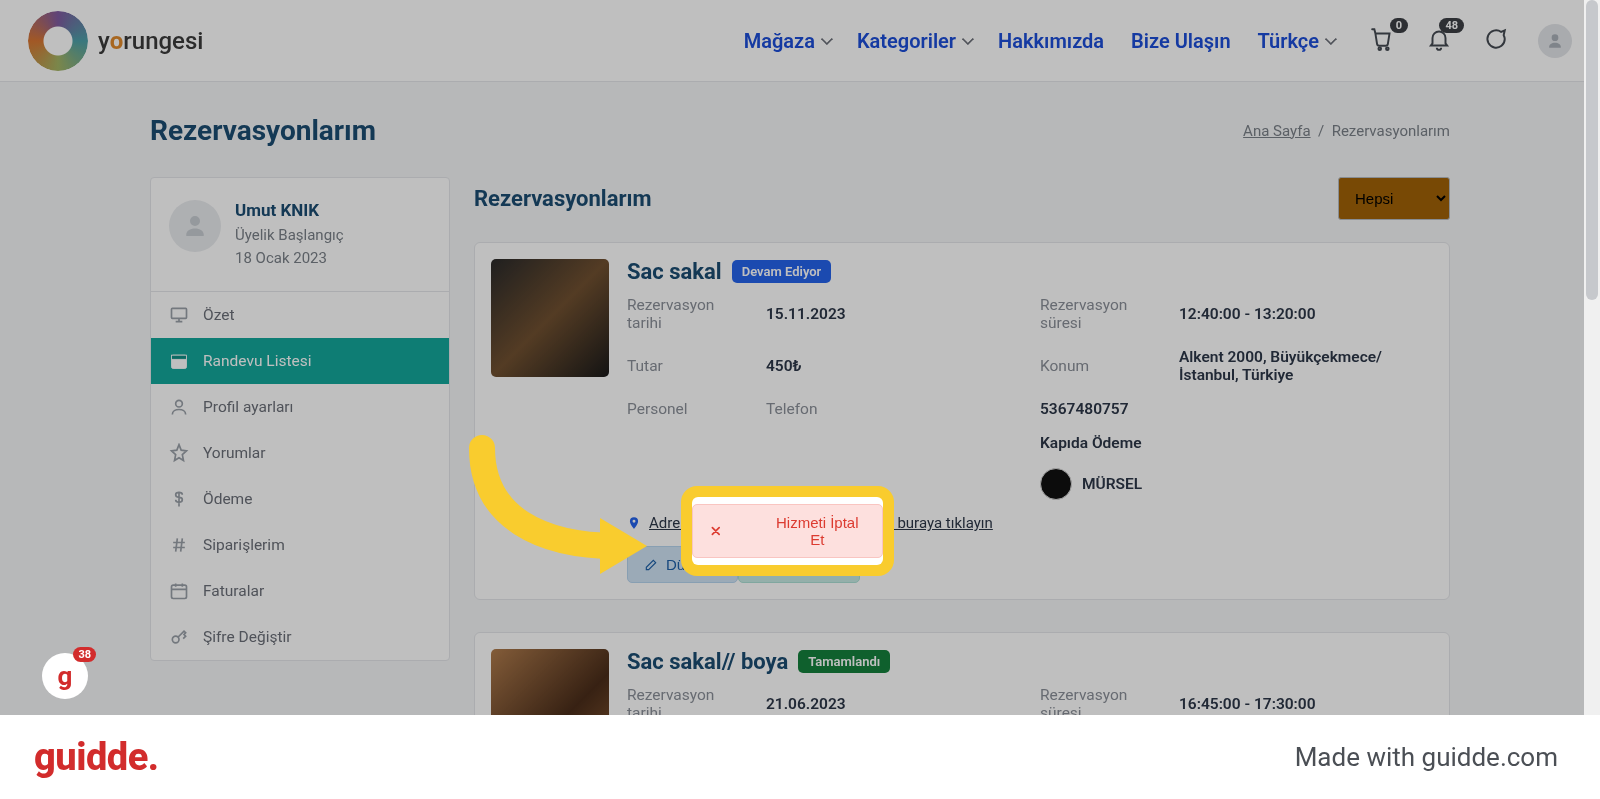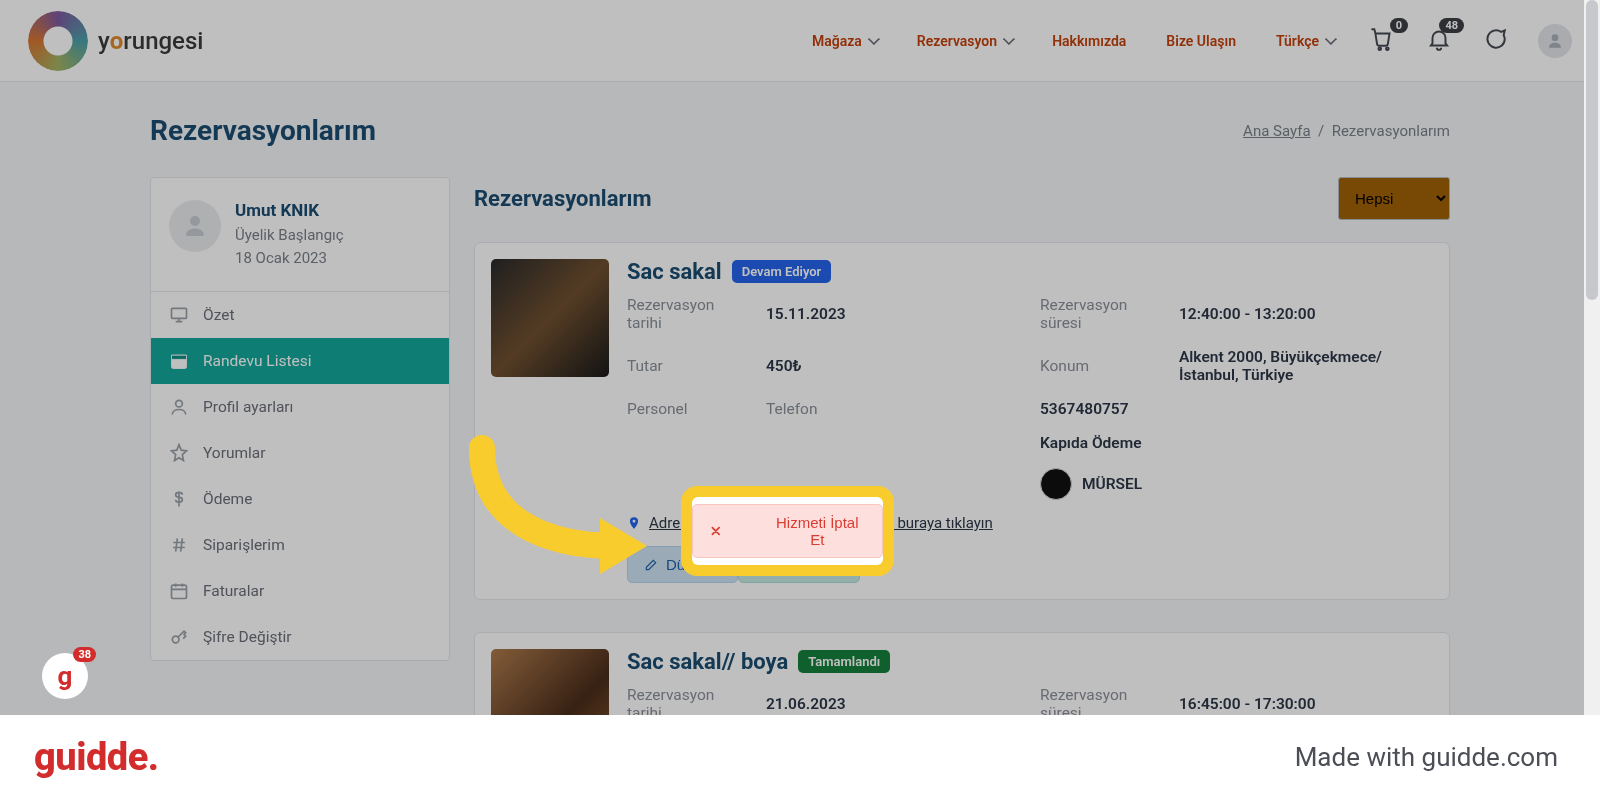--- a/index.html
+++ b/index.html
@@ -34,24 +34,24 @@
     -webkit-mask: radial-gradient(circle at 50% 50%, transparent 14px, #000 15px);
             mask: radial-gradient(circle at 50% 50%, transparent 14px, #000 15px);
     border-radius: 50%;
   }
   .logo-text { font-size: 24px; font-weight: 500; color: #3b3b3b; }
   .logo-text .dot { color: #e08a2c; font-weight: 700; }
   .nav {
     margin-left: auto;
     display: flex;
     align-items: center;
-    gap: 40px;
-    color: #c2410c;
+    gap: 27px;
+    color: #1d4ed8;
     font-weight: 600;
-    font-size: 14px;
+    font-size: 20px;
   }
   .nav-item { display: inline-flex; align-items: center; gap: 6px; cursor: pointer; }
   .chev-down {
     width: 9px; height: 9px;
     border-right: 2px solid #6b6f78;
     border-bottom: 2px solid #6b6f78;
     transform: rotate(45deg) translateY(-2px);
     border-radius: 1px;
   }
   .icon-row { display: flex; align-items: center; gap: 30px; margin-left: 36px; }
@@ -272,21 +272,21 @@
     <div class="logo-text">
       <span>y</span><span class="dot">o</span><span>rungesi</span>
     </div>
   </div>
   <div class="nav">
     <span class="nav-item">
         <span>Mağaza</span>
         <span class="chev-down"></span>
       </span>
     <span class="nav-item">
-        <span>Rezervasyon</span>
+        <span>Kategoriler</span>
         <span class="chev-down"></span>
       </span>
     <span class="nav-item">Hakkımızda</span>
     <span class="nav-item">Bize Ulaşın</span>
     <span class="nav-item">
         <span>Türkçe</span>
         <span class="chev-down"></span>
       </span>
   </div>
   <div class="icon-row">

